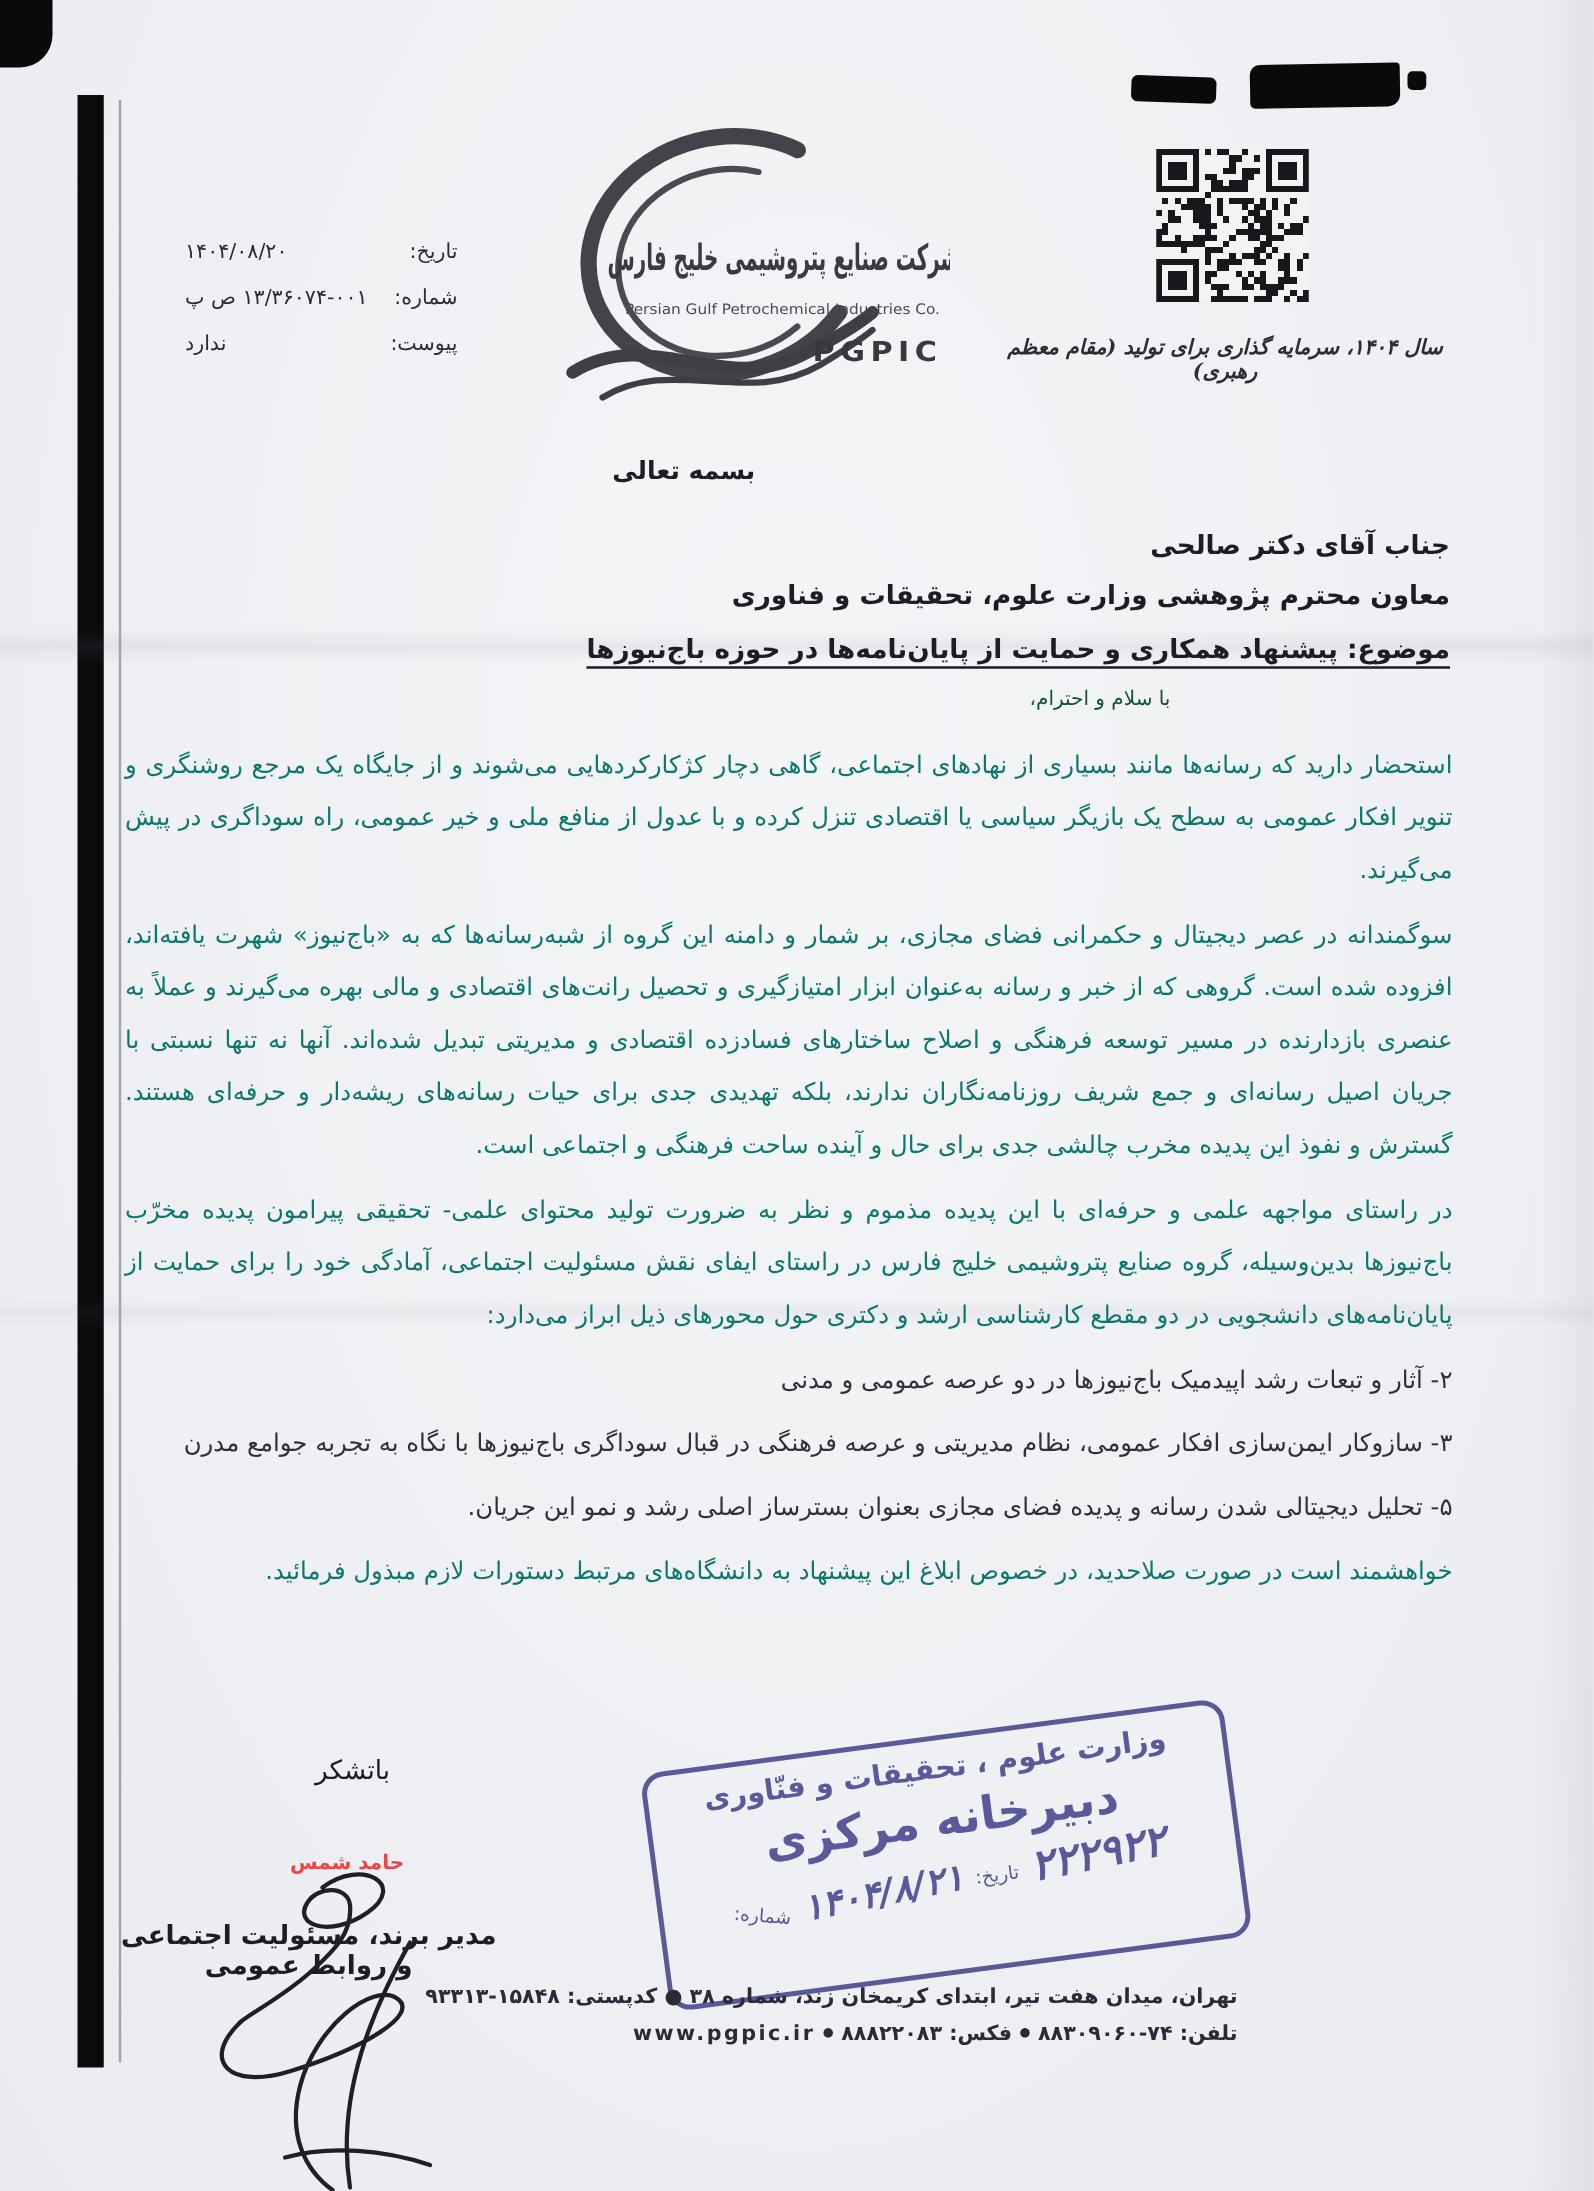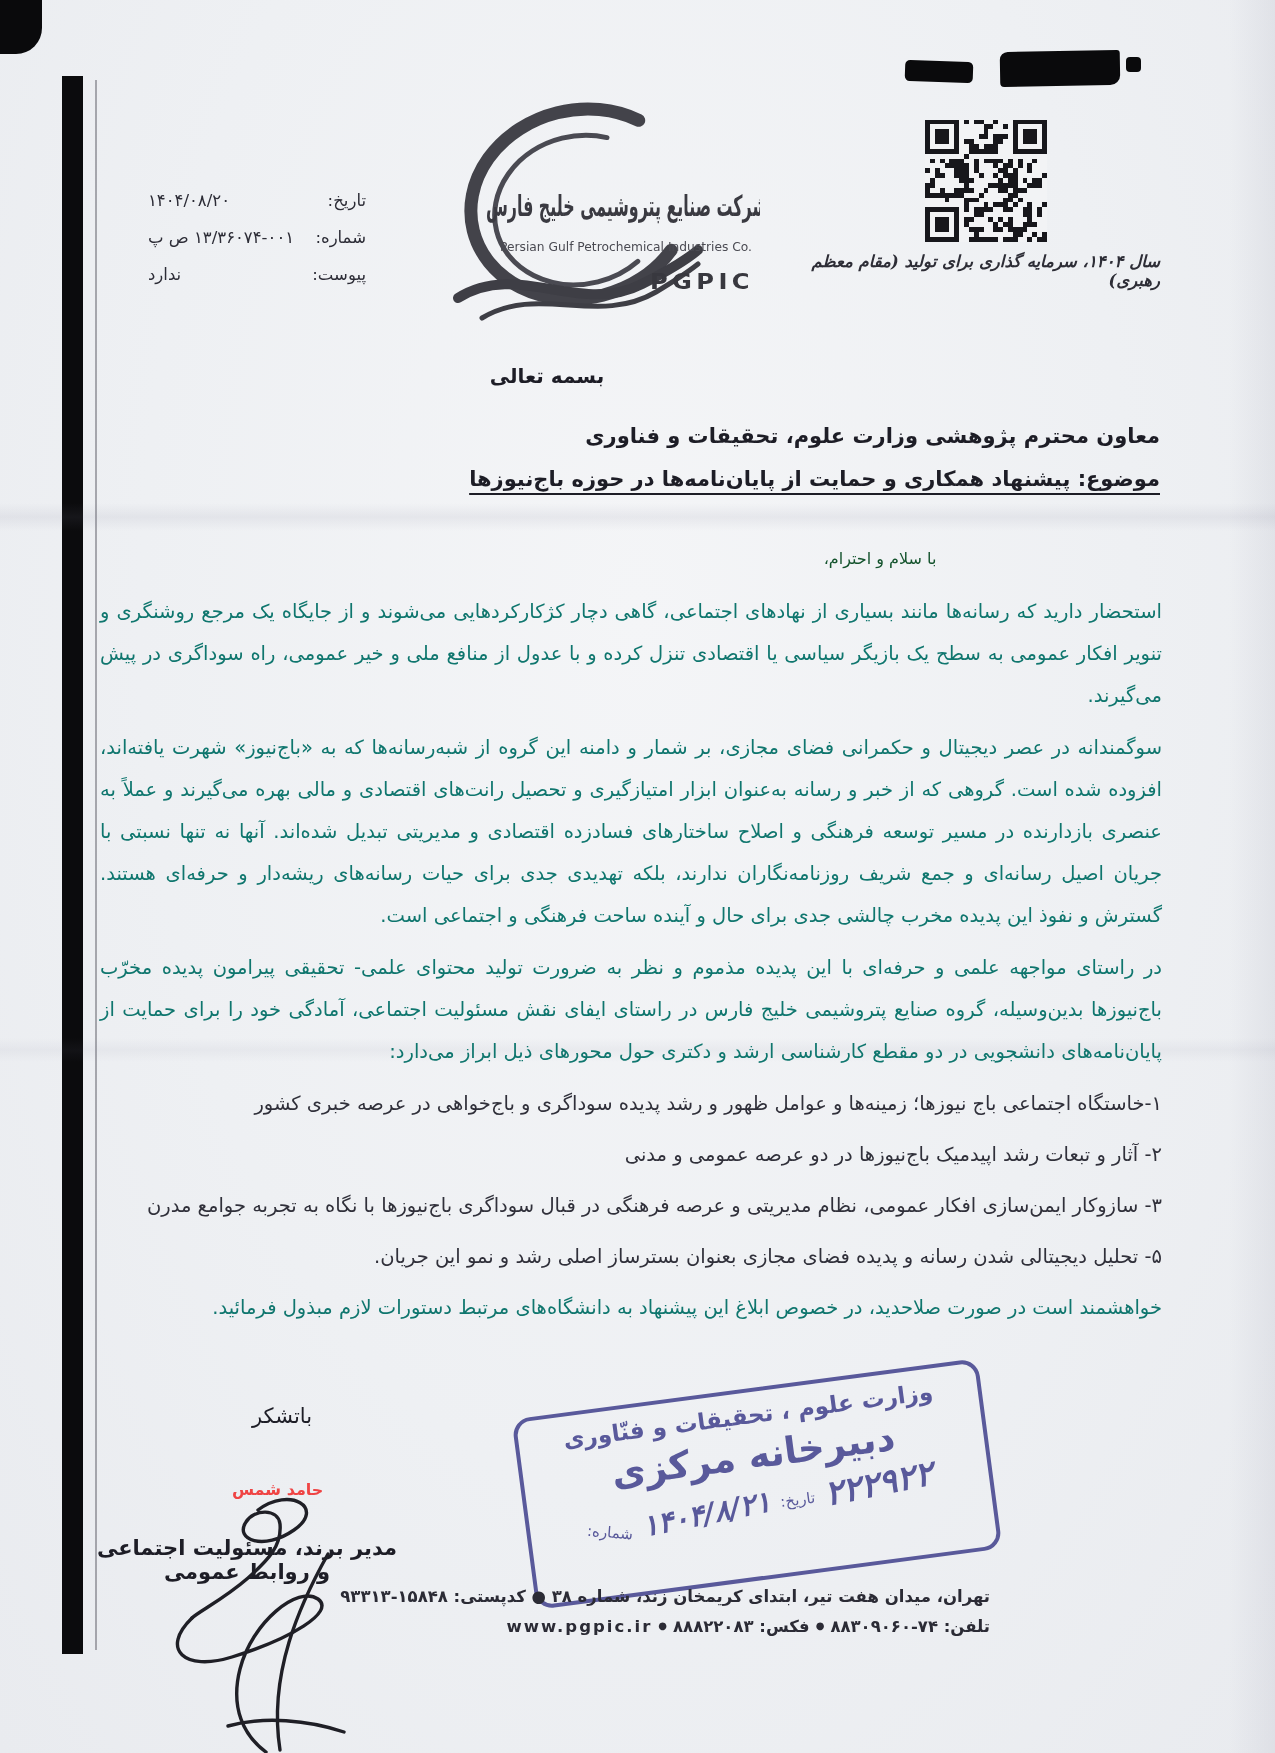--- a/index.html
+++ b/index.html
@@ -17,21 +17,21 @@
   .blob{background:#0a0a0c;}
   .crease{left:0;width:1275px;pointer-events:none;}
   .crease.c1{top:503px;height:28px;background:linear-gradient(180deg,rgba(120,120,145,0) 0%,rgba(120,120,145,.10) 50%,rgba(120,120,145,0) 100%);}
   .crease.c2{top:1038px;height:24px;background:linear-gradient(180deg,rgba(120,120,145,0) 0%,rgba(120,120,145,.07) 50%,rgba(120,120,145,0) 100%);}
   .edge-r{right:0;top:0;width:46px;height:1753px;background:linear-gradient(90deg,rgba(110,110,135,0) 0%,rgba(110,110,135,.09) 100%);}
   
   .meta{left:148px;top:182px;width:218px;font-size:16.5px;color:#2c2c36;}
   .meta .row{display:flex;justify-content:space-between;line-height:37px;}
   .meta .lab{font-weight:400;}
   
-  .slogan{left:800px;top:252px;width:360px;text-align:right;font-family:"DejaVu Serif",serif;font-style:italic;font-weight:bold;font-size:16.5px;color:#2d2d36;}
+  .slogan{left:800px;top:268px;width:360px;text-align:center;font-family:"DejaVu Serif",serif;font-style:italic;font-weight:bold;font-size:16.5px;color:#2d2d36;}
   
   .bismillah{left:447px;top:364px;width:200px;text-align:center;font-weight:bold;font-size:20px;color:#1d1d26;}
   .recipient{right:115px;top:416px;left:150px;text-align:right;font-weight:bold;font-size:21px;color:#1d1d26;line-height:40px;}
   .subject{display:inline-block;margin-top:3px;text-decoration:underline;text-decoration-thickness:2px;text-underline-offset:7px;}
   .salutation{right:115px;top:549px;left:600px;text-align:center;font-size:16px;color:#14532d;}
   
   .body-text{left:100px;right:113px;top:591px;}
   .par{font-size:19.5px;line-height:42px;text-align:justify;text-align-last:right;margin:0 0 10px 0;color:#0f766e;}
   .item{font-size:19.5px;line-height:42px;text-align:justify;text-align-last:right;margin:0 0 9px 0;color:#30303a;}
   
@@ -293,31 +293,31 @@
       <rect x="1" y="19" width="5" height="5" fill="#f2f3f5"></rect>
       <rect x="2" y="20" width="3" height="3" fill="#17171c"></rect>
     </svg>
 </div>
 
 <div class="abs slogan rtl">سال ۱۴۰۴، سرمایه گذاری برای تولید (مقام معظم رهبری)</div>
 
 <div class="abs bismillah rtl">بسمه تعالی</div>
 
 <div class="abs recipient rtl">
+  <div>جناب آقای دکتر صالحی</div>
   <div>معاون محترم پژوهشی وزارت علوم، تحقیقات و فناوری</div>
   <div><span class="subject">موضوع: پیشنهاد همکاری و حمایت از پایان‌نامه‌ها در حوزه باج‌نیوزها</span></div>
 </div>
 
 <div class="abs salutation rtl">با سلام و احترام،</div>
 
 <div class="abs body-text rtl">
   <p class="par">استحضار دارید که رسانه‌ها مانند بسیاری از نهادهای اجتماعی، گاهی دچار کژکارکردهایی می‌شوند و از جایگاه یک مرجع روشنگری و تنویر افکار عمومی به سطح یک بازیگر سیاسی یا اقتصادی تنزل کرده و با عدول از منافع ملی و خیر عمومی، راه سوداگری در پیش می‌گیرند.</p>
   <p class="par">سوگمندانه در عصر دیجیتال و حکمرانی فضای مجازی، بر شمار و دامنه این گروه از شبه‌رسانه‌ها که به «باج‌نیوز» شهرت یافته‌اند، افزوده شده است. گروهی که از خبر و رسانه به‌عنوان ابزار امتیازگیری و تحصیل رانت‌های اقتصادی و مالی بهره می‌گیرند و عملاً به عنصری بازدارنده در مسیر توسعه فرهنگی و اصلاح ساختارهای فسادزده اقتصادی و مدیریتی تبدیل شده‌اند. آنها نه تنها نسبتی با جریان اصیل رسانه‌ای و جمع شریف روزنامه‌نگاران ندارند، بلکه تهدیدی جدی برای حیات رسانه‌های ریشه‌دار و حرفه‌ای هستند. گسترش و نفوذ این پدیده مخرب چالشی جدی برای حال و آینده ساحت فرهنگی و اجتماعی است.</p>
   <p class="par">در راستای مواجهه علمی و حرفه‌ای با این پدیده مذموم و نظر به ضرورت تولید محتوای علمی- تحقیقی پیرامون پدیده مخرّب باج‌نیوزها بدین‌وسیله، گروه صنایع پتروشیمی خلیج فارس در راستای ایفای نقش مسئولیت اجتماعی، آمادگی خود را برای حمایت از پایان‌نامه‌های دانشجویی در دو مقطع کارشناسی ارشد و دکتری حول محورهای ذیل ابراز می‌دارد:</p>
-  <div class="item">۱-خاستگاه اجتماعی باج نیوزها؛ زمینه‌ها و عوامل ظهور و رشد پدیده سوداگری و باج‌خواهی در عرصه خبری کشور</div>
   <div class="item">۲- آثار و تبعات رشد اپیدمیک باج‌نیوزها در دو عرصه عمومی و مدنی</div>
   <div class="item">۳- سازوکار ایمن‌سازی افکار عمومی، نظام مدیریتی و عرصه فرهنگی در قبال سوداگری باج‌نیوزها با نگاه به تجربه جوامع مدرن</div>
   <div class="item">۵- تحلیل دیجیتالی شدن رسانه و پدیده فضای مجازی بعنوان بسترساز اصلی رشد و نمو این جریان.</div>
   <p class="par" style="margin-top:4px;">خواهشمند است در صورت صلاحدید، در خصوص ابلاغ این پیشنهاد به دانشگاه‌های مرتبط دستورات لازم مبذول فرمائید.</p>
 </div>
 
 <div class="abs thanks rtl">باتشکر</div>
 <div class="abs sig-name rtl">حامد شمس</div>
 <div class="abs sig-title rtl">مدیر برند، مسئولیت اجتماعی و روابط عمومی</div>
 <svg class="abs sig-svg" width="250" height="259" viewBox="0 0 250 259">

